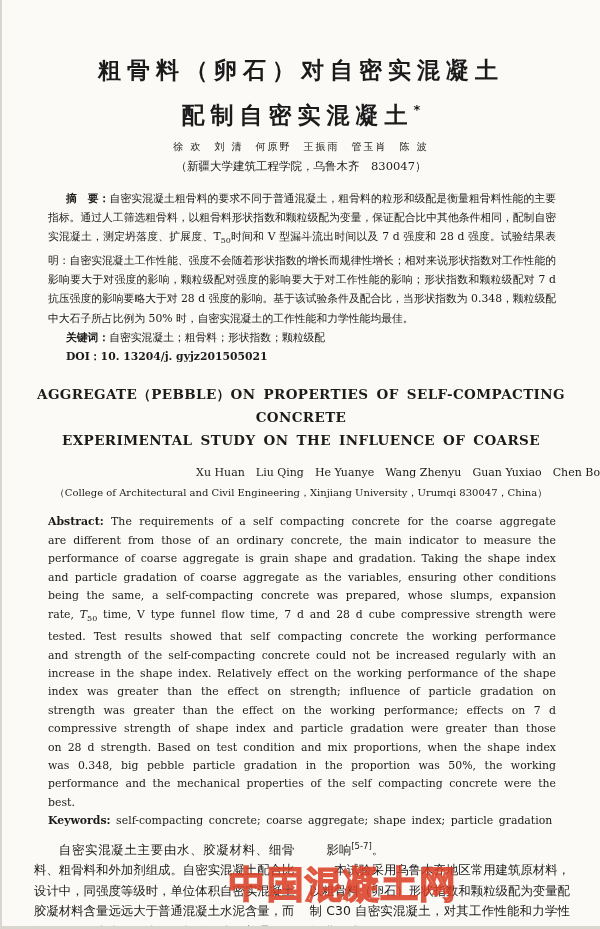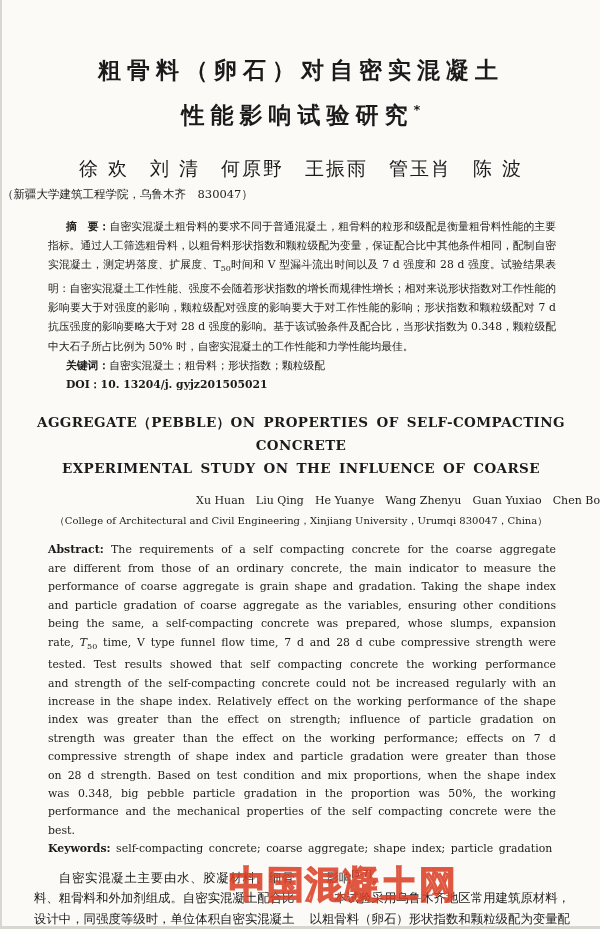--- a/index.html
+++ b/index.html
@@ -18,25 +18,25 @@
   
   .cn-title{
     margin-top:50px;
     text-align:center;
     font-size:23px;font-weight:bold;
     letter-spacing:6px;line-height:40px;
     font-family:"DejaVu Sans","Liberation Sans",sans-serif;
   }
   .cn-title sup{font-size:13px;letter-spacing:0;}
   .authors-cn{
-    margin-top:21px;text-align:center;
-    font-size:19px;letter-spacing:2px;
+    margin-top:5px;text-align:center;
+    font-size:10px;letter-spacing:2px;
   }
   .affil-cn{
-    margin-top:5px;text-align:left;
+    margin-top:5px;text-align:center;
     font-size:11.5px;
   }
   
   .abs-cn{
     margin:15px 44px 0 46px;
     font-size:10.8px;line-height:19.3px;
     text-align:justify;
   }
   .abs-cn .lead{text-indent:18px;}
   .b{font-weight:bold;}
@@ -98,21 +98,21 @@
     pointer-events:none;
   }
 </style>
 </head>
 <body>
 
 <div class="page">
 
   <div class="cn-title">
     <div>粗骨料（卵石）对自密实混凝土</div>
-    <div><span>性能影响试验研究</span><sup>*</sup></div>
+    <div><span>配制自密实混凝土</span><sup>*</sup></div>
   </div>
 
   <div class="authors-cn">徐 欢　刘 清　何原野　王振雨　管玉肖　陈 波</div>
   <div class="affil-cn">（新疆大学建筑工程学院，乌鲁木齐　830047）</div>
 
   <div class="abs-cn">
     <div class="lead">
       <span class="b">摘　要：</span><span>自密实混凝土粗骨料的要求不同于普通混凝土，粗骨料的粒形和级配是衡量粗骨料性能的主要指标。通过人工筛选粗骨料，以粗骨料形状指数和颗粒级配为变量，保证配合比中其他条件相同，配制自密实混凝土，测定坍落度、扩展度、T</span><sub class="t50">50</sub><span>时间和 V 型漏斗流出时间以及 7 d 强度和 28 d 强度。试验结果表明：自密实混凝土工作性能、强度不会随着形状指数的增长而规律性增长；相对来说形状指数对工作性能的影响要大于对强度的影响，颗粒级配对强度的影响要大于对工作性能的影响；形状指数和颗粒级配对 7 d 抗压强度的影响要略大于对 28 d 强度的影响。基于该试验条件及配合比，当形状指数为 0.348，颗粒级配中大石子所占比例为 50% 时，自密实混凝土的工作性能和力学性能均最佳。</span>
     </div>
   </div>

